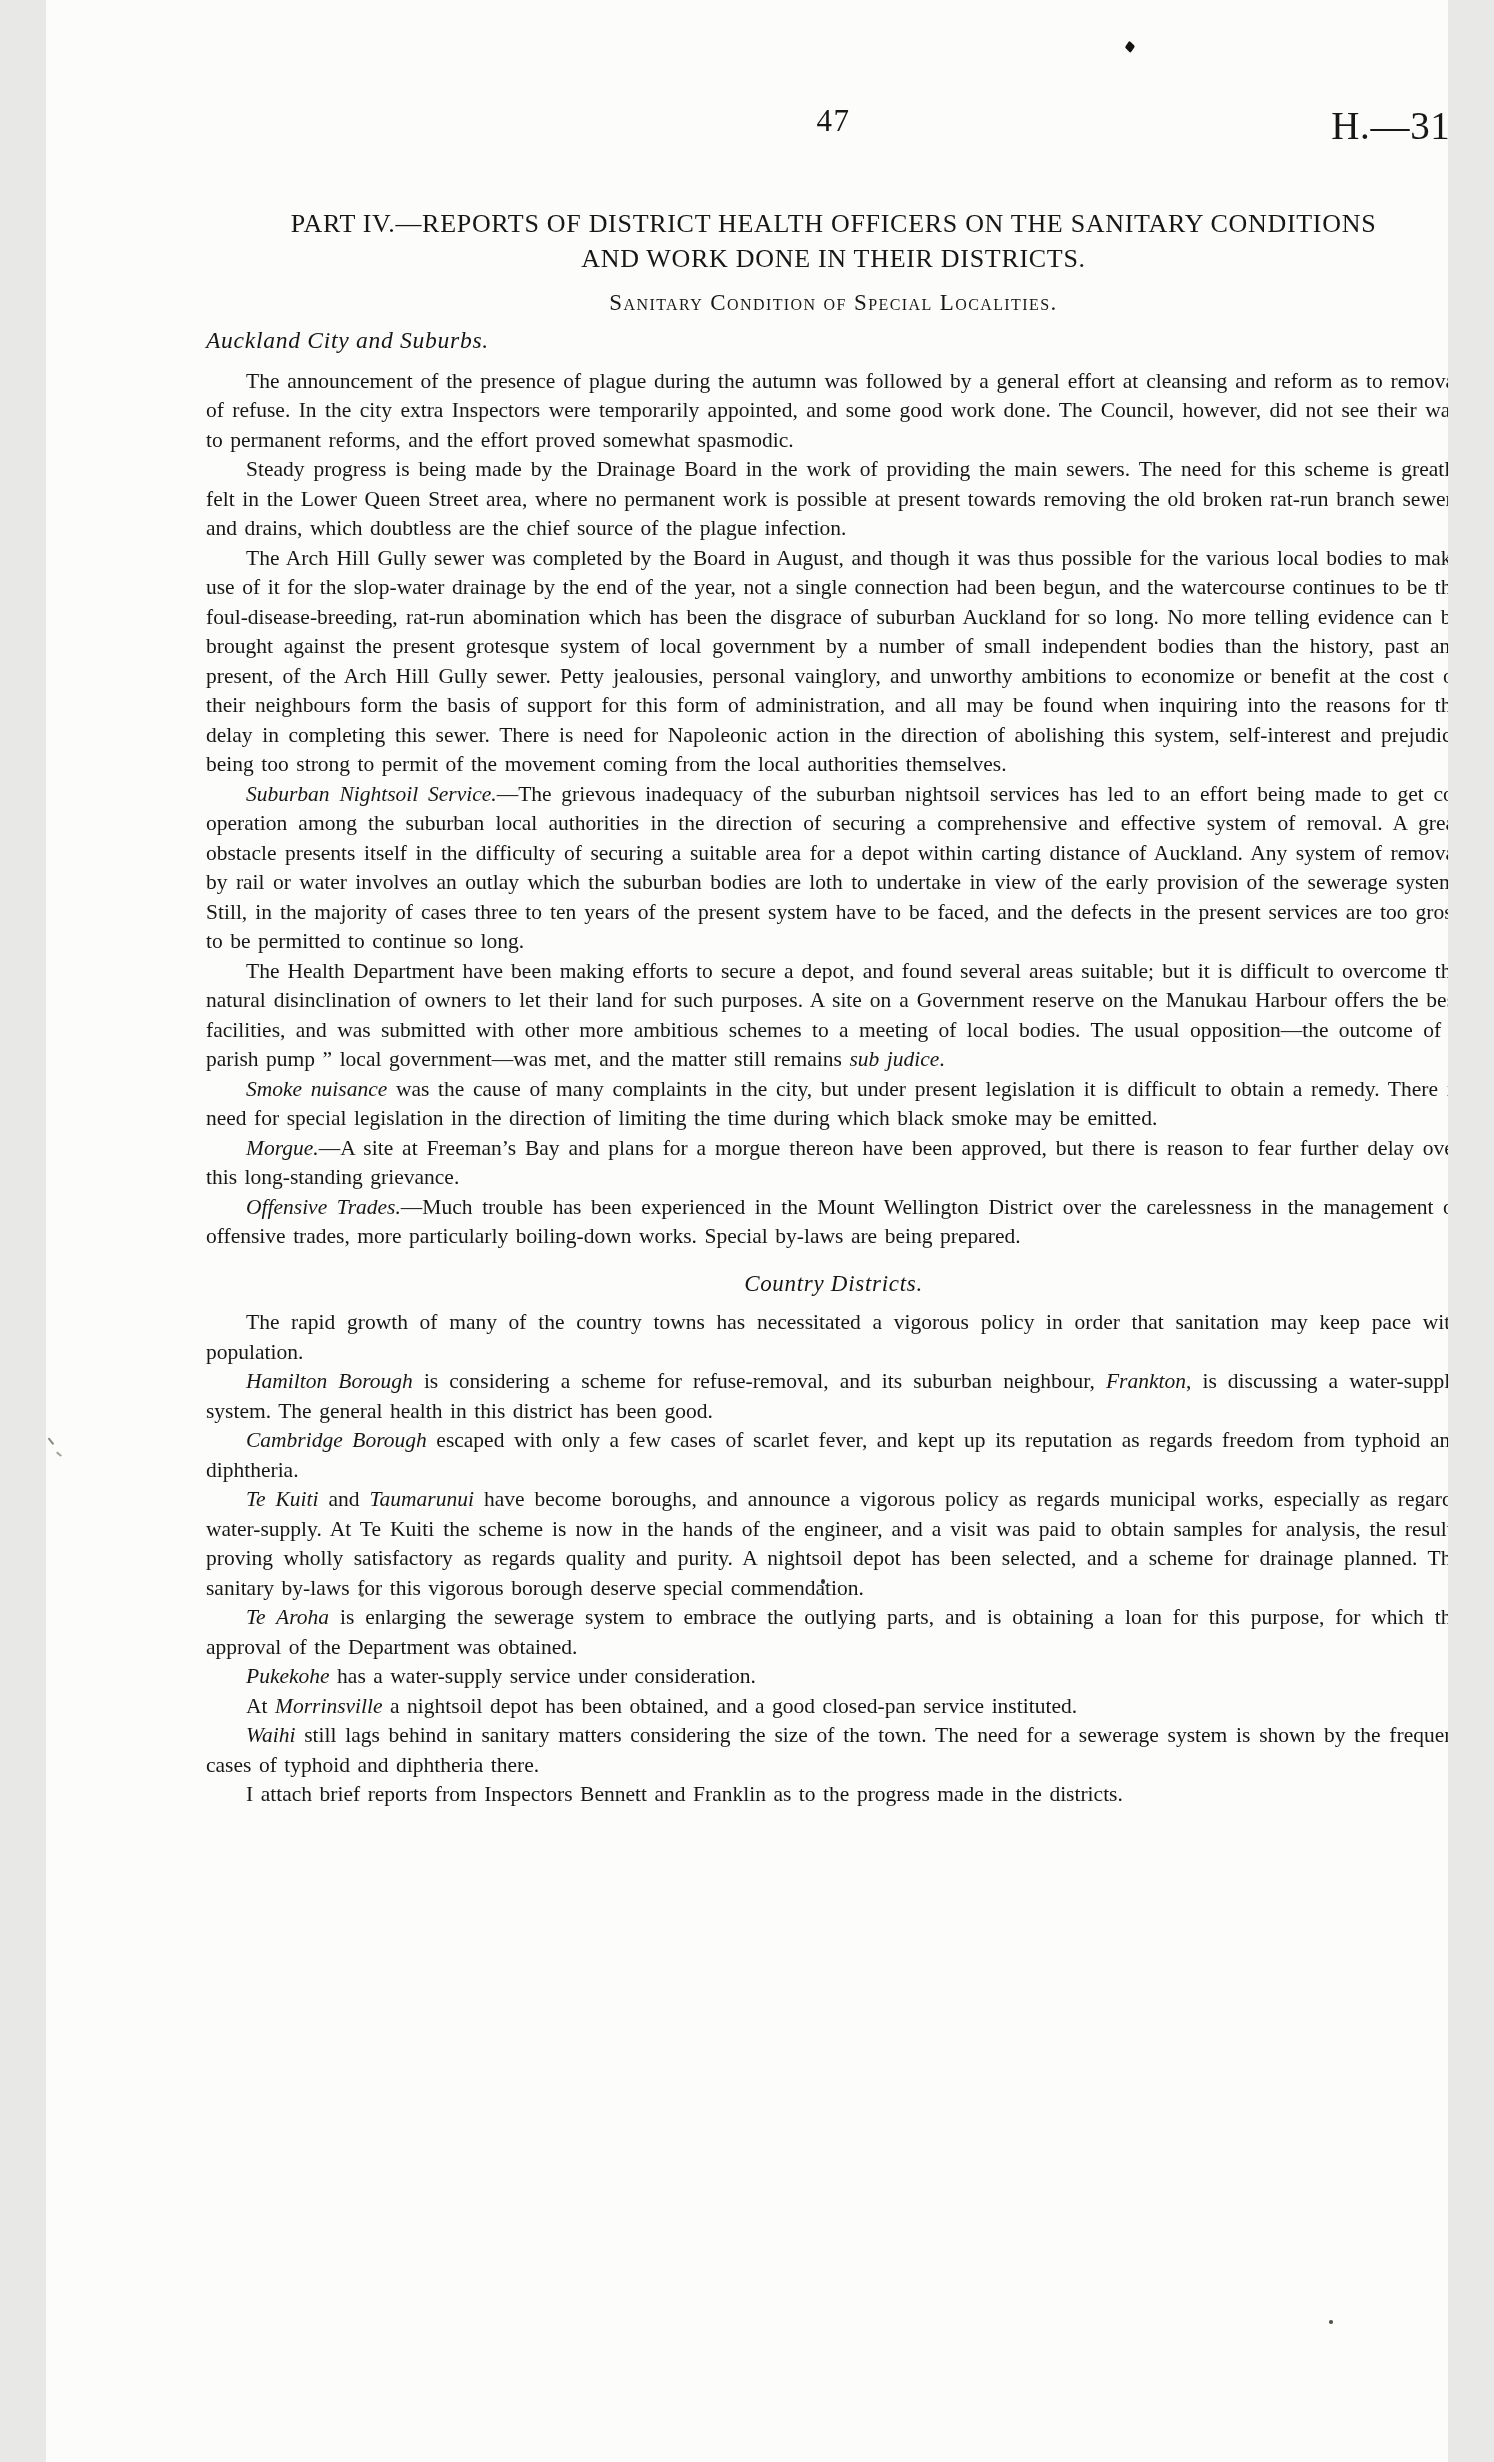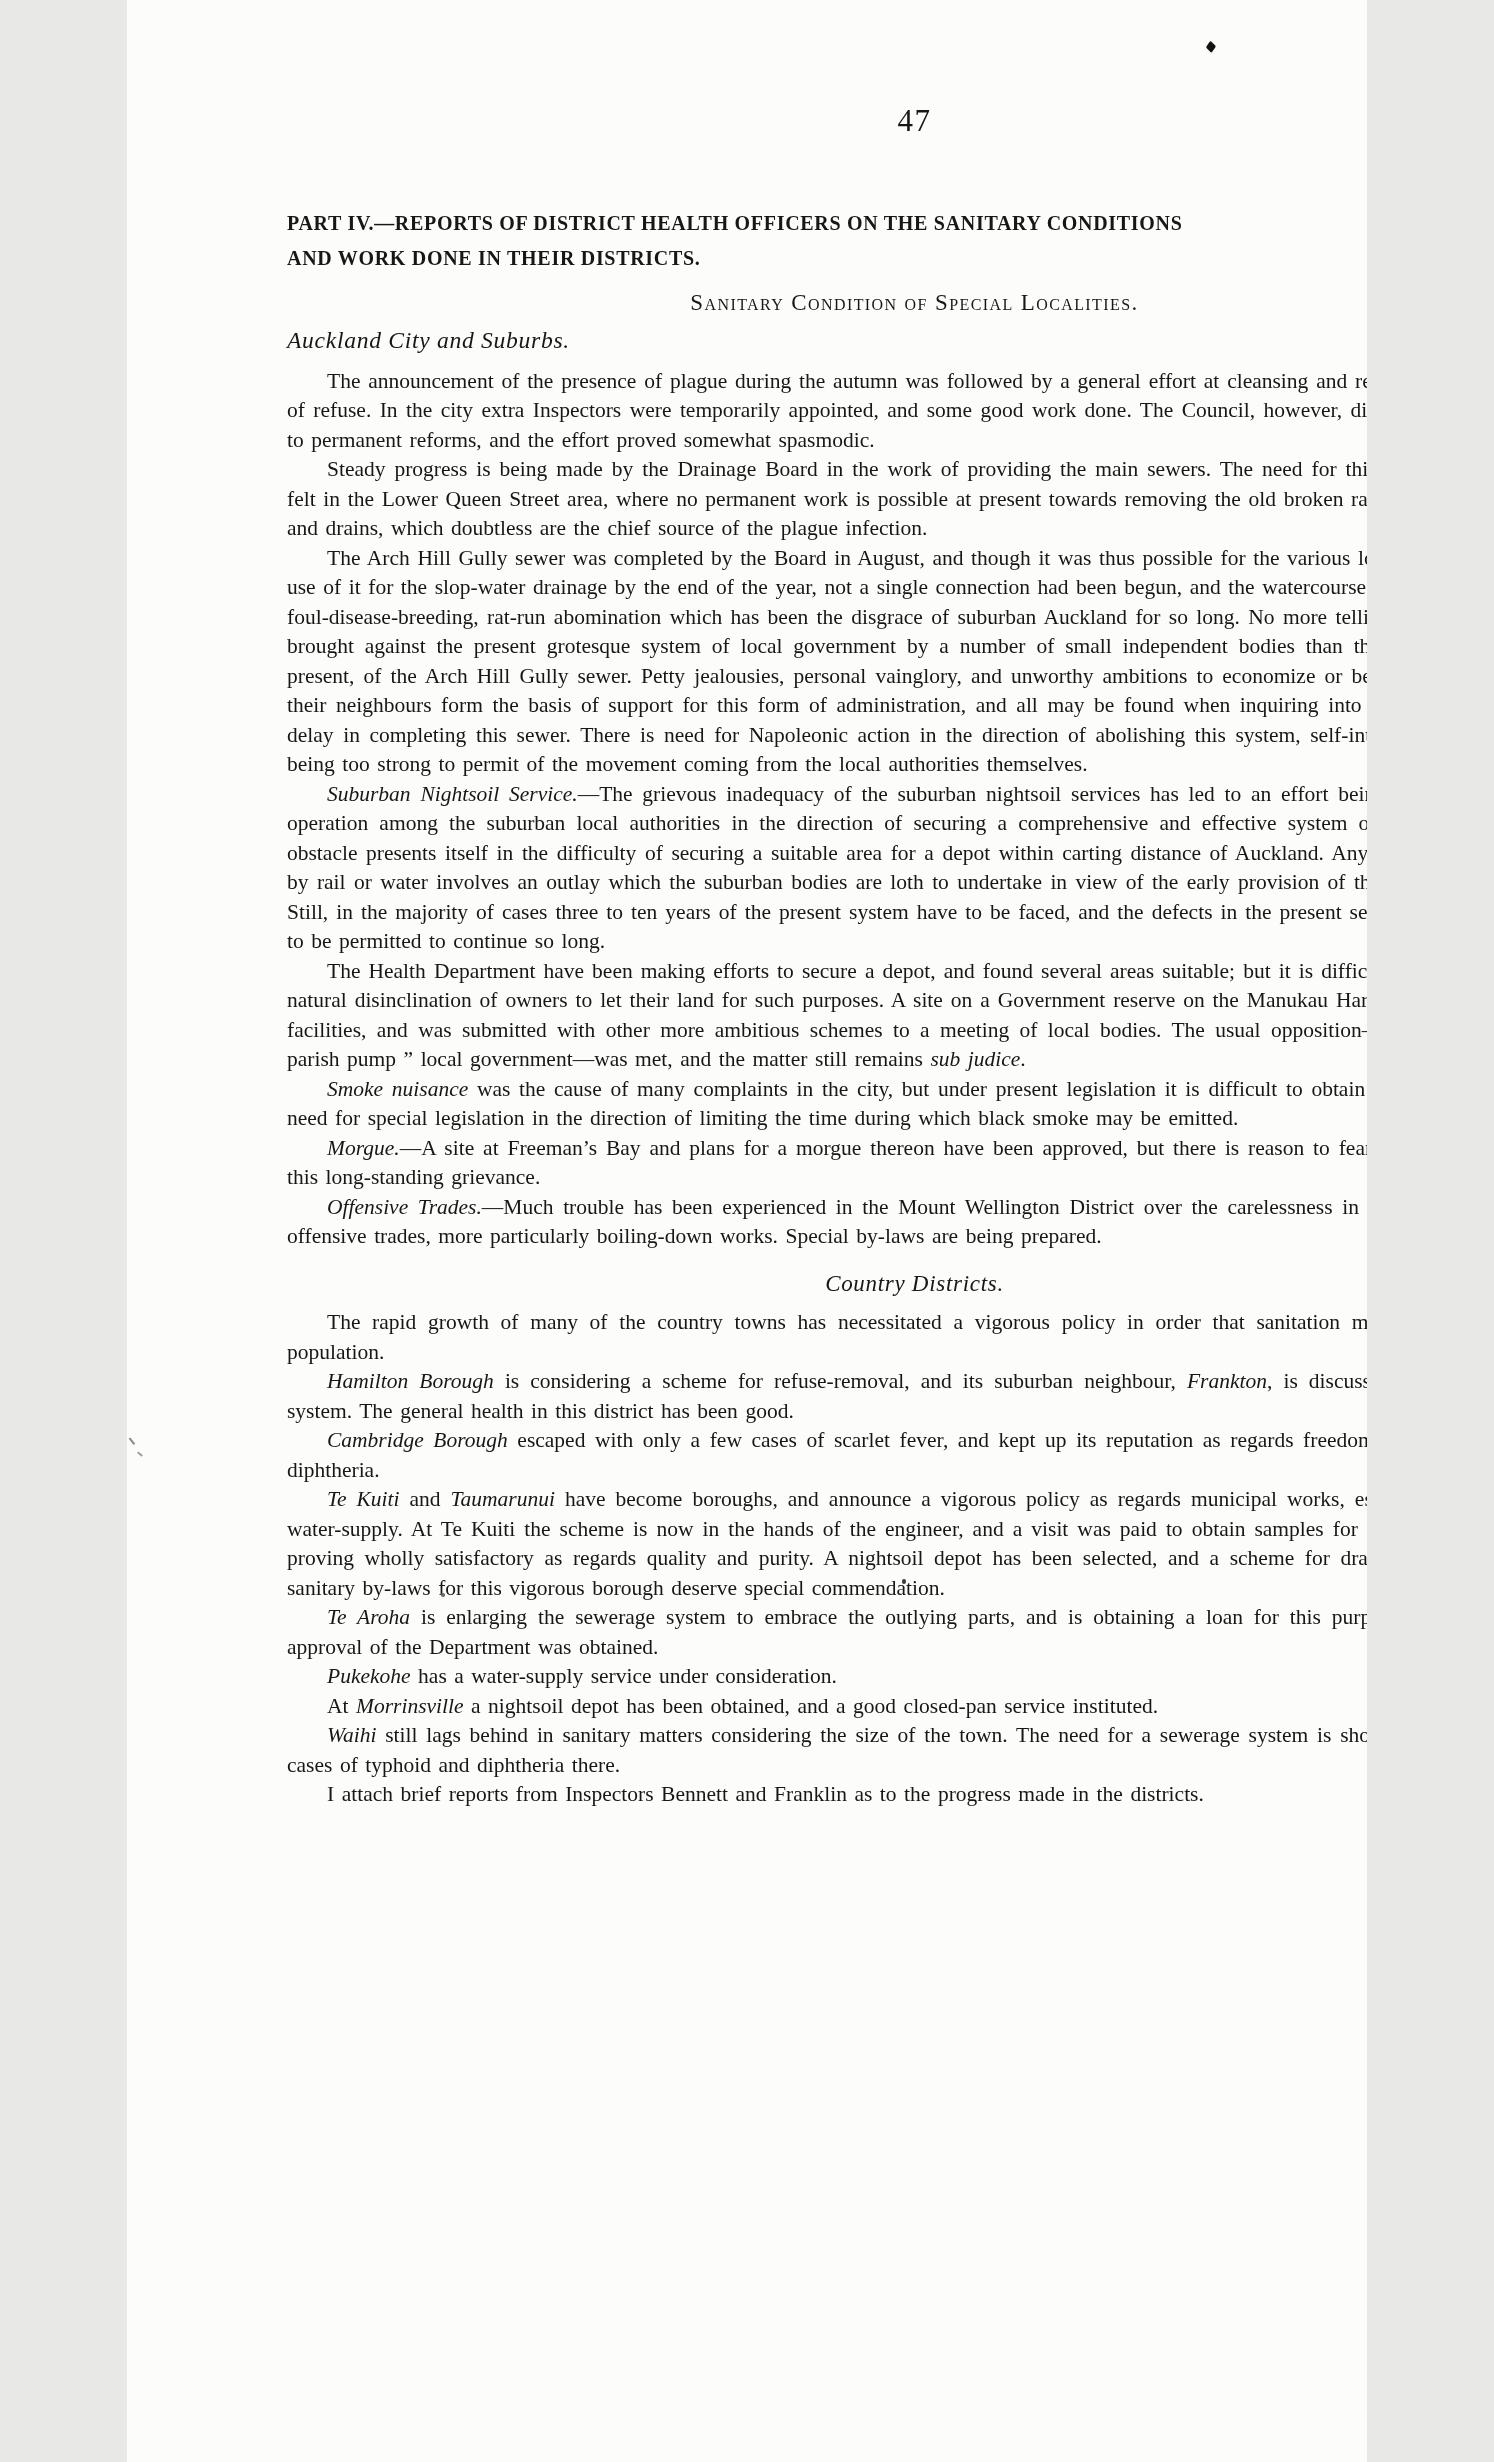--- a/index.html
+++ b/index.html
@@ -2,21 +2,21 @@
 <html style="font-size:11px"><head>
 <meta charset="utf-8">
 <style>
   html, body {
     margin: 0;
     padding: 0;
     background: #e8e8e6;
   }
   .page {
     position: relative;
-    width: 1240px;
+    width: 1402px;
     height: 2462px;
     margin: 0 auto;
     background: #fcfcfa;
     font-family: "Liberation Serif", "DejaVu Serif", serif;
     color: #181715;
     overflow: hidden;
   }
   .col {
     position: absolute;
     left: 160px;
@@ -37,23 +37,23 @@
   }
   .doc-ref {
     position: absolute;
     right: 0;
     top: 0;
     font-size: 39px;
     letter-spacing: 0.7px;
   }
   .part-title {
     margin: 67px 0 0 0;
-    text-align: left;
-    font-size: 20px;
-    font-weight: bold;
+    text-align: center;
+    font-size: 26px;
+    font-weight: normal;
     line-height: 35px;
     letter-spacing: 0.7px;
   }
   .district-heading {
     margin: 25px 0 0 0;
     text-align: center;
     font-size: 23px;
     font-weight: normal;
     letter-spacing: 1.4px;
   }

